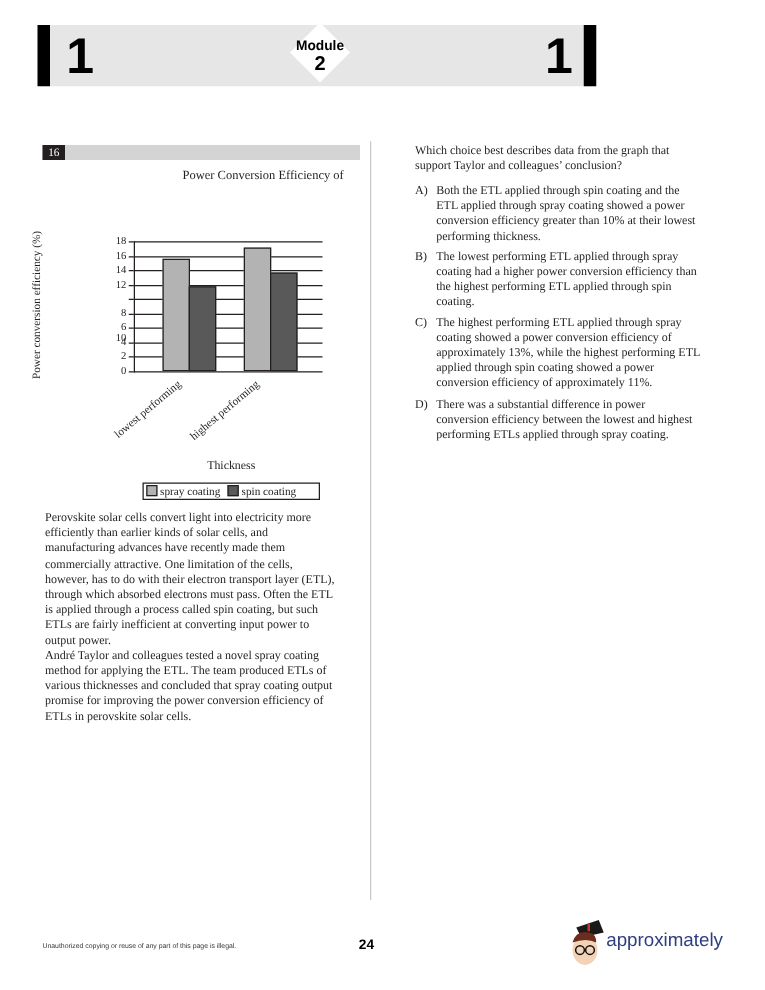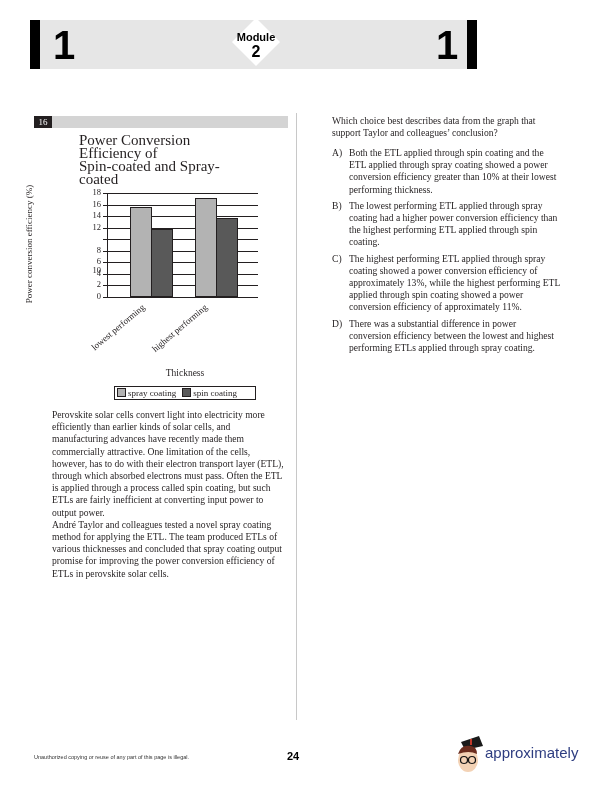--- a/index.html
+++ b/index.html
@@ -17,39 +17,39 @@
   .mod-num { position: absolute; left: 226px; top: 43px; width: 60px; text-align: center; font-family: "Liberation Sans", sans-serif; font-weight: bold; font-size: 16px; line-height: 18px; color: #000; }
 
   
   .qbar { position: absolute; left: 34px; top: 116px; width: 254px; height: 12px; background: #d4d4d4; }
   .qnum { position: absolute; left: 34px; top: 116px; width: 18px; height: 12px; background: #231f20; color: #fff; font-size: 9px; line-height: 12px; text-align: center; }
 
   
   .divider { position: absolute; left: 296px; top: 113px; width: 1px; height: 607px; background: #c8c8c8; }
 
   
-  .chart-title { position: absolute; left: 79px; top: 134px; width: 176px; text-align: left; font-size: 15px; line-height: 13px; }
+  .chart-title { position: absolute; left: 99px; top: 134px; width: 176px; text-align: right; font-size: 10px; line-height: 13px; }
   .ylabel { position: absolute; left: -6px; top: 239px; width: 160px; font-size: 9px; line-height: 10px; text-align: center; transform: rotate(-90deg); transform-origin: center; margin-left: -45px; }
   .plot { position: absolute; left: 107px; top: 193px; width: 151px; height: 104px; }
   .gridline { position: absolute; left: 0; width: 151px; height: 1px; background: #231f20; }
   .yaxis { position: absolute; left: 0; top: 0; width: 1px; height: 105px; background: #231f20; }
   .tick { position: absolute; left: -4px; width: 4px; height: 1px; background: #231f20; }
   .ytl { position: absolute; left: -22px; width: 16px; text-align: right; font-size: 8.5px; line-height: 9px; }
   .bar { position: absolute; bottom: 0; border: 1px solid #231f20; box-sizing: border-box; }
   .bar.spray { background: #b3b3b3; }
   .bar.spin { background: #595959; }
   .xtl { position: absolute; font-size: 9px; line-height: 10px; white-space: nowrap; transform: rotate(-40deg); transform-origin: right top; }
   .xlabel { position: absolute; left: 130px; top: 368px; width: 110px; text-align: center; font-size: 9.5px; }
   .legend { position: absolute; left: 114px; top: 386px; width: 138px; height: 12px; border: 1px solid #231f20; font-size: 9px; line-height: 12px; display: flex; align-items: center; gap: 6px; padding-left: 2px; box-sizing: content-box; }
   .sw { display: inline-block; width: 7px; height: 7px; border: 1px solid #231f20; margin-right: 2px; vertical-align: -1px; }
   .sw.spray { background: #b3b3b3; }
   .sw.spin { background: #595959; }
 
   
-  .passage { position: absolute; left: 52px; top: 409px; width: 232px; font-size: 9.6px; line-height: 12.2px; }
+  .passage { position: absolute; left: 36px; top: 409px; width: 232px; font-size: 9.6px; line-height: 12.2px; }
   .passage p { margin: 0; }
 
   
   .question { position: absolute; left: 332px; top: 115px; width: 228px; font-size: 9.6px; line-height: 12.2px; }
   .choices { position: absolute; left: 332px; top: 147px; width: 228px; font-size: 9.6px; line-height: 12.2px; }
   .choice { display: flex; margin-bottom: 4px; cursor: pointer; }
   .choice .letter { width: 17px; flex: none; }
   .choice .text { flex: 1; }
 
   
@@ -70,21 +70,20 @@
 <div class="mod-label">Module</div>
 <div class="mod-num">2</div>
 
 <div class="qbar"></div>
 <div class="qnum">16</div>
 
 <div class="divider"></div>
 
 <div class="chart-title">
   <div>Power Conversion Efficiency of</div>
-  <div>Spin-coated and Spray-coated</div>
 </div>
 
 <div class="ylabel">Power conversion efficiency (%)</div>
 
 <div class="plot" id="plot">
   <div class="yaxis"></div>
 <div class="gridline" style="top: 104px;"></div>
     <div class="tick" style="top: 104px;"></div>
     <div class="ytl" style="top: 99px;">0</div>
     <div class="gridline" style="top: 92px;"></div>

